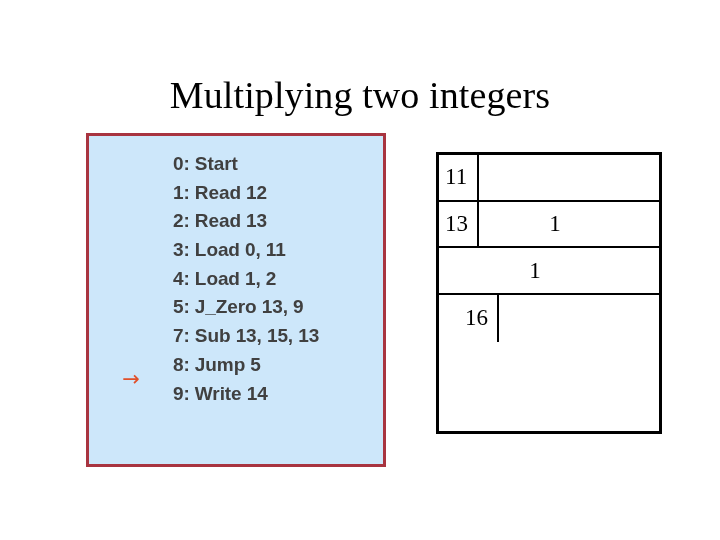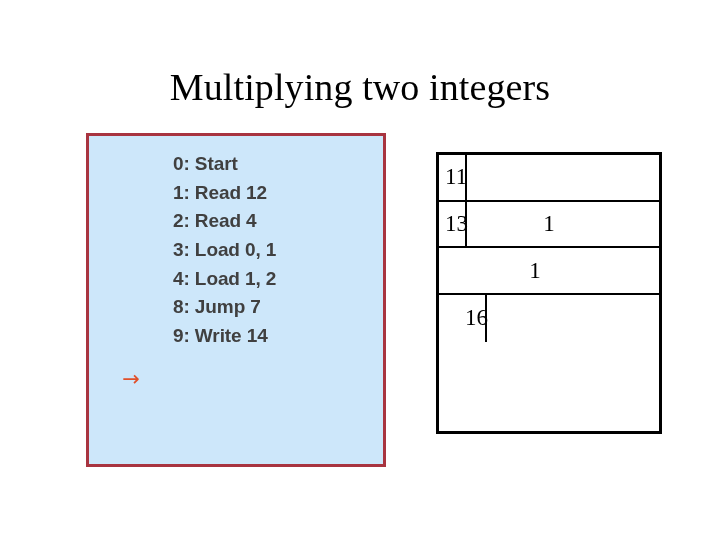--- a/index.html
+++ b/index.html
@@ -19,21 +19,21 @@
     left: 0; top: 0;
     width: 720px;
     height: 540px;
     background: #ffffff;
   }
 
   
   #slide-title {
     position: absolute;
     left: 0;
-    top: 64px;
+    top: 72px;
     width: 720px;
     text-align: center;
     font-family: "Liberation Serif", "DejaVu Serif", serif;
     font-size: 38px;
     font-weight: normal;
     line-height: 46px;
     color: #000000;
     letter-spacing: 0.1px;
     white-space: nowrap;
   }
@@ -95,21 +95,21 @@
     display: flex;
     height: 46.66px;
     box-sizing: border-box;
     border-bottom: 2px solid #000000;
   }
   .mem-row:last-child {
     border-bottom: none;
     padding-left: 20px;
   }
   .mem-addr {
-    width: 28px;
+    width: 40px;
     box-sizing: border-box;
     border-right: 2px solid #000000;
     display: flex;
     align-items: center;
     padding-left: 6px;
     font-family: "Liberation Serif", "DejaVu Serif", serif;
     font-size: 23px;
     color: #000000;
   }
   .mem-val {
@@ -131,24 +131,26 @@
 
   <div id="slide-title">Multiplying two integers</div>
 
   <div id="program-box">
 
     <div id="pc-arrow">→</div>
 
     <div id="program-list">
       <div class="code-line">0: Start</div>
       <div class="code-line">1: Read 12</div>
-      <div class="code-line">2: Read 4</div>
-      <div class="code-line">3: Load 0, 1</div>
+      <div class="code-line">2: Read 13</div>
+      <div class="code-line">3: Load 0, 11</div>
       <div class="code-line">4: Load 1, 2</div>
-      <div class="code-line">8: Jump 7</div>
+      <div class="code-line">5: J_Zero 13, 9</div>
+      <div class="code-line">7: Sub 13, 15, 13</div>
+      <div class="code-line">8: Jump 5</div>
       <div class="code-line">9: Write 14</div>
     </div>
   </div>
 
   <div id="memory-table">
     <div class="mem-row">
       <div class="mem-addr">11</div>
       <div class="mem-val"></div>
     </div>
     <div class="mem-row">

